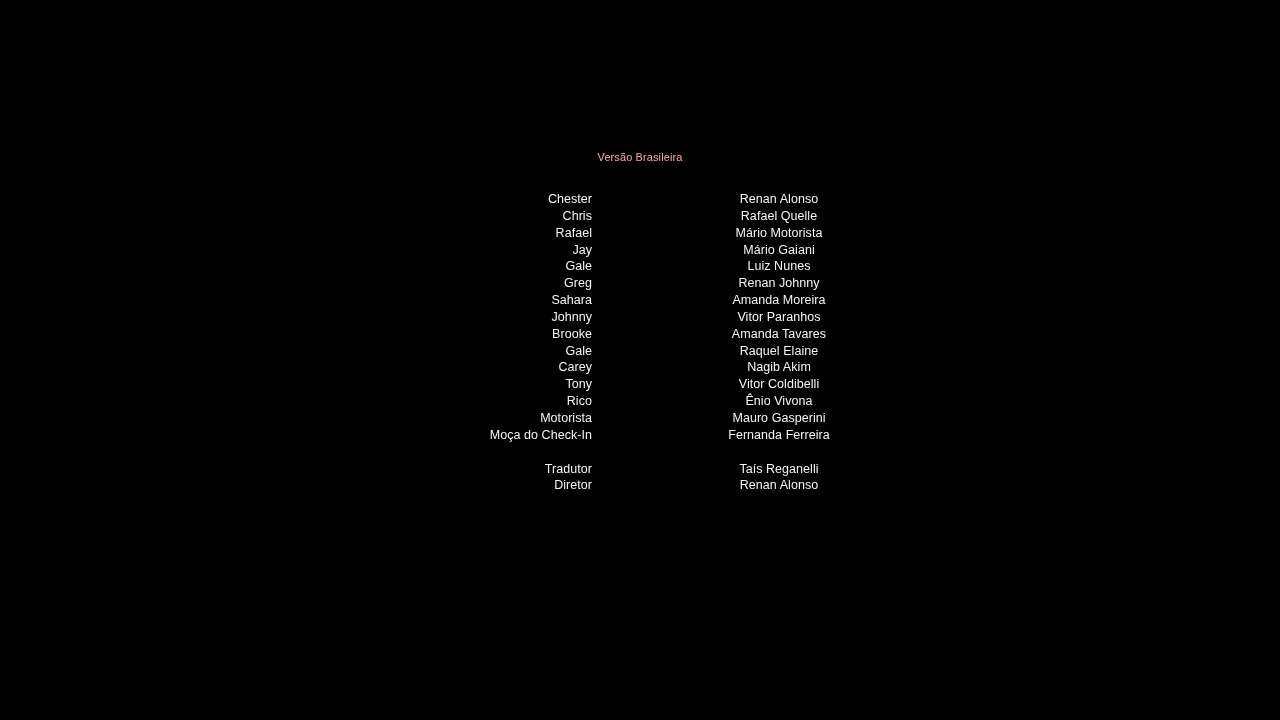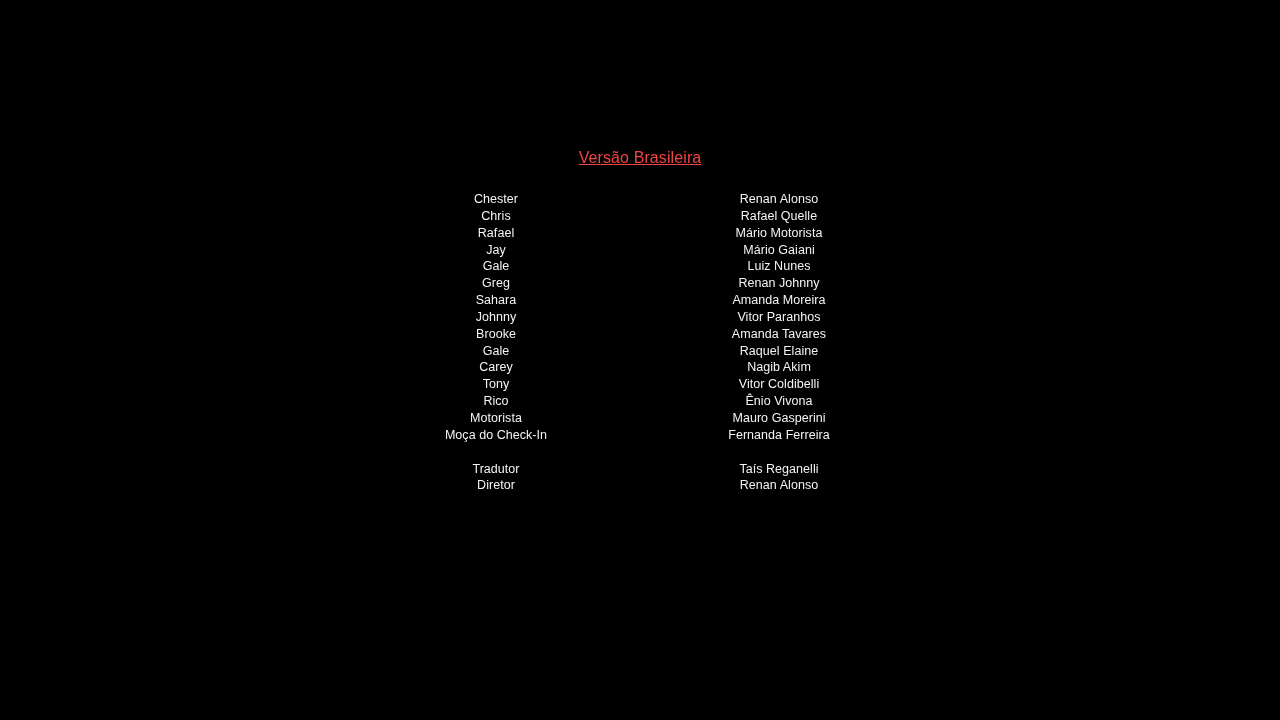--- a/index.html
+++ b/index.html
@@ -21,38 +21,37 @@
     top: 0;
     width: 1280px;
     height: 720px;
   }
   .header {
     position: absolute;
     left: 0;
     top: 149px;
     width: 1280px;
     text-align: center;
-    font-size: 16px;
+    font-size: 11px;
     line-height: 17px;
     letter-spacing: 0.1px;
-    color: #ef4444;
-    text-decoration: underline;
+    color: #fca5a5;
   }
   .columns {
     position: absolute;
     left: 400px;
     top: 191px;
     width: 480px;
     display: flex;
     flex-direction: row;
     align-items: flex-start;
   }
   .col-roles {
     width: 192px;
-    text-align: center;
+    text-align: right;
     padding-right: 0px;
   }
   .col-gap {
     width: 86px;
   }
   .col-actors {
     width: 202px;
     text-align: center;
   }
   .line {

